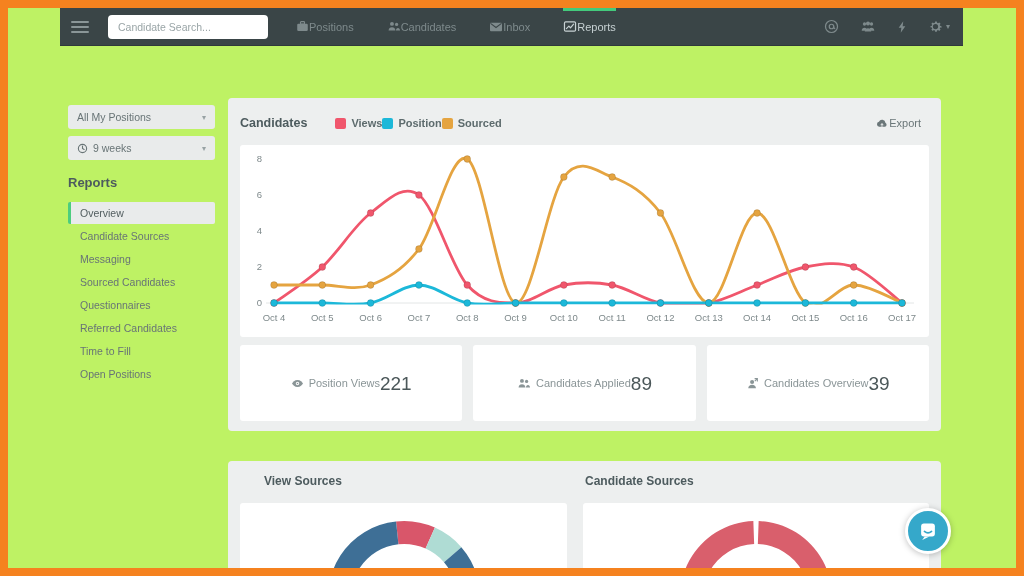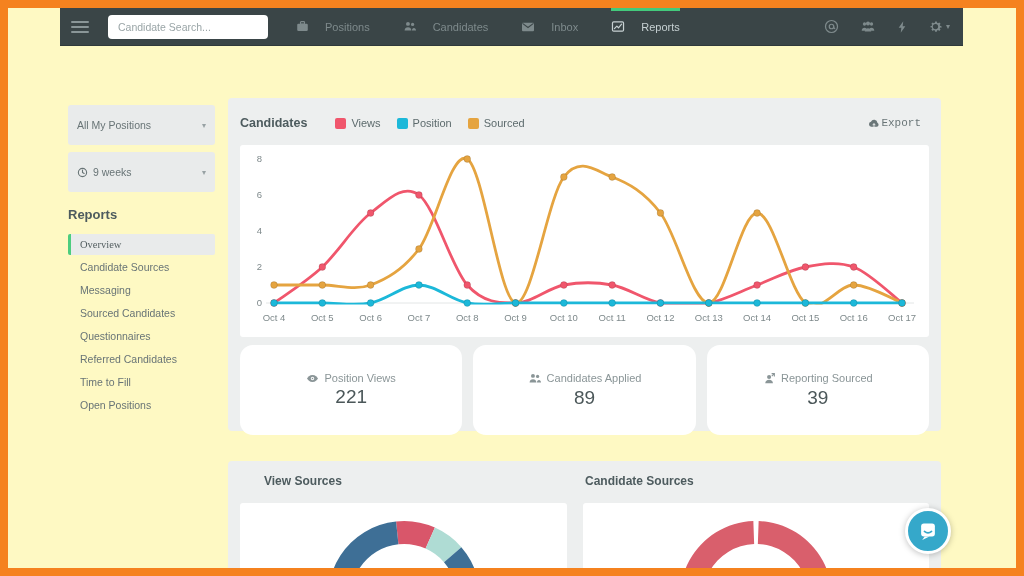--- a/index.html
+++ b/index.html
@@ -1,66 +1,66 @@
 <!DOCTYPE html>
 <html><head>
 <meta charset="utf-8">
 <style>
   html,body{margin:0;padding:0;background:#fff;}
   *{box-sizing:border-box;}
-  .screen{position:relative;width:1024px;height:576px;background:#fef9c3;overflow:hidden;
+  .screen{position:relative;width:1024px;height:576px;background:#bef264;overflow:hidden;
     font-family:"Liberation Sans","DejaVu Sans",sans-serif;-webkit-font-smoothing:antialiased;}
   .frame{position:absolute;inset:0;border:8px solid #f5821f;pointer-events:none;z-index:999;}
 
   
   .navbar{position:absolute;left:60px;top:8px;width:903px;height:38px;background:#3a4547;
     border-bottom:1px solid #2f393b;}
   .hamburger{position:absolute;left:11px;top:0;height:100%;display:flex;align-items:center;color:#8a9698;cursor:pointer;}
   .search{position:absolute;left:48px;top:7px;width:160px;height:24px;border:none;border-radius:4px;
     padding:0 10px;font-size:10.5px;color:#3c4648;outline:none;font-family:inherit;}
   .search::placeholder{color:#9aa5a7;}
   .nav-items{position:absolute;left:236px;top:0;height:100%;display:flex;gap:33px;}
-  .nav-item{display:flex;align-items:center;gap:16px;height:100%;border-top:3px solid transparent;
+  .nav-item{display:flex;align-items:center;gap:0;height:100%;border-top:3px solid transparent;
     padding-bottom:3px;color:#7e8a8c;font-size:11px;cursor:pointer;}
   .nav-item.active{border-top-color:#43ca7c;color:#c7d1d3;}
   .nav-right{position:absolute;right:13px;top:0;height:100%;display:flex;align-items:center;gap:21px;color:#7e8a8c;}
   .nav-right .ric{display:flex;align-items:center;gap:3px;cursor:pointer;font-size:13px;}
   .caret{font-size:8px;color:#7e8a8c;}
 
   
   .page-title{position:absolute;left:73px;top:57px;font-size:17.5px;font-weight:500;color:#5c6d70;letter-spacing:.2px;}
 
   
   .sidebar{position:absolute;left:68px;top:105px;width:147px;}
-  .filter-btn{height:40px;background:#e9ebeb;border-radius:3px;margin-bottom:7px;display:flex;
+  .filter-btn{height:24px;background:#e9ebeb;border-radius:3px;margin-bottom:7px;display:flex;
     align-items:center;padding:0 9px;font-size:10.5px;color:#68767 8;color:#687476;cursor:pointer;gap:5px;}
   .filter-btn .caret{margin-left:auto;color:#98a2a4;}
   .side-heading{margin:15px 0 12px 0;font-size:13px;font-weight:700;color:#4d5b5e;}
   .report-list{list-style:none;margin:0;padding:0;}
   .report-item{font-size:10.5px;color:#687476;padding:5px 0 5px 9px;border-left:3px solid transparent;
     margin-bottom:1px;cursor:pointer;border-radius:2px;}
-  .report-item.active{background:#e9ebeb;border-left-color:#4ccd7e;color:#535e60;font-family:Liberation Serif, serif;}
+  .report-item.active{background:#e9ebeb;border-left-color:#4ccd7e;color:#535e60;}
 
   
   .panel{position:absolute;background:#edefef;border-radius:4px;}
   .panel-top{left:228px;top:98px;width:713px;height:333px;}
   .panel-bottom{left:228px;top:461px;width:713px;height:170px;}
 
   .legend-row{position:absolute;left:12px;right:14px;top:12px;height:26px;display:flex;align-items:center;}
   .legend-title{font-size:12.5px;font-weight:700;color:#4d5b5e;margin-right:28px;}
-  .legend{display:flex;align-items:center;gap:16px;}
+  .legend{display:flex;align-items:center;font-weight:bold;}
   .legend-item{display:flex;align-items:center;gap:5px;font-size:11px;color:#5d6b6d;}
   .legend-swatch{width:11px;height:11px;border-radius:2px;display:inline-block;}
   .export-btn{margin-left:auto;display:flex;align-items:center;gap:1px;font-size:11px;color:#6a7678;
-    background:none;border:none;cursor:pointer;font-family:Liberation Mono, monospace;}
+    background:none;border:none;cursor:pointer;font-family:Liberation Sans, sans-serif;}
 
   .chart-card{position:absolute;left:12px;top:47px;width:689px;height:192px;background:#fff;border-radius:3px;}
 
   .stats-row{position:absolute;left:12px;top:247px;width:689px;display:flex;gap:11px;}
-  .stat-card{flex:1;height:90px;background:#fff;border-radius:13px;display:flex;flex-direction:column;
+  .stat-card{flex:1;height:76px;background:#fff;border-radius:3px;display:flex;flex-direction:row;
     align-items:center;justify-content:center;}
   .stat-label{display:flex;align-items:center;gap:5px;font-size:11px;color:#8a9597;}
   .stat-value{font-size:19px;color:#4b5759;margin-top:2px;}
 
   .src-title{position:absolute;top:13px;font-size:12px;font-weight:700;color:#4d5b5e;}
   .src-title.left{left:15px;margin-left:21px;} .src-title.right{left:357px;}
   .src-card{position:absolute;top:42px;height:140px;background:#fff;border-radius:3px;}
   .src-card.left{left:12px;width:327px;} .src-card.right{left:355px;width:346px;}
   .donut-wrap{position:absolute;top:12px;left:50%;transform:translateX(-50%);}
 
@@ -329,21 +329,21 @@
         </div>
         <div class="stat-card">
           <div class="stat-label">
             <span>
               <svg class="icn" width="13" height="13" viewBox="0 0 16 16">
                 <circle cx="7.5" cy="6.2" r="2.5" fill="currentColor"></circle>
                 <path d="M2.8 13.8c0-2.6 2-4.2 4.7-4.2s4.7 1.6 4.7 4.2z" fill="currentColor"></path>
                 <path d="M10.6 2h3.4v3.4M13.8 2.2 10.8 5.2" stroke="currentColor" stroke-width="1.3" fill="none"></path>
               </svg>
             </span>
-            <span>Reporting Sourced</span>
+            <span>Candidates Overview</span>
           </div>
           <div class="stat-value">39</div>
         </div>
       </div>
   </section>
 
   <section class="panel panel-bottom">
     <span class="src-title left">View Sources</span>
     <span class="src-title right">Candidate Sources</span>
     <div class="src-card left">

